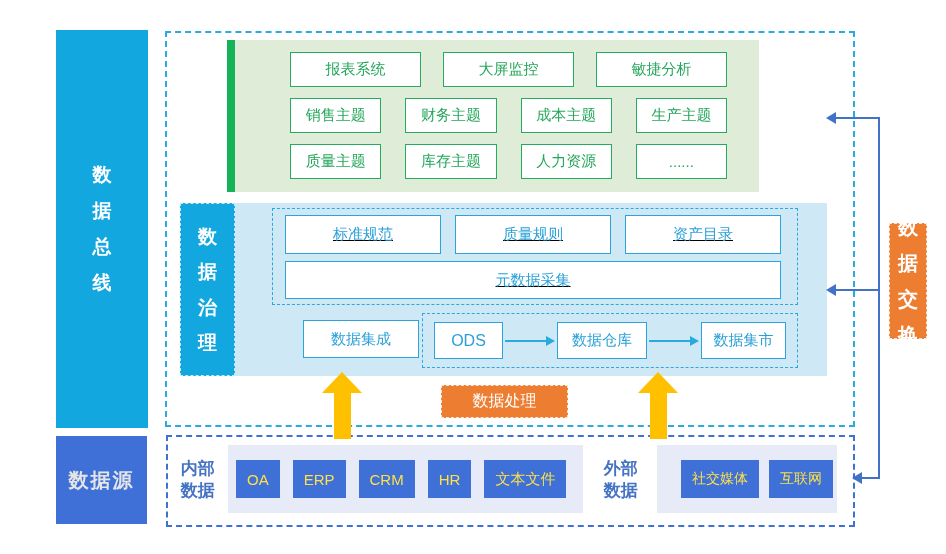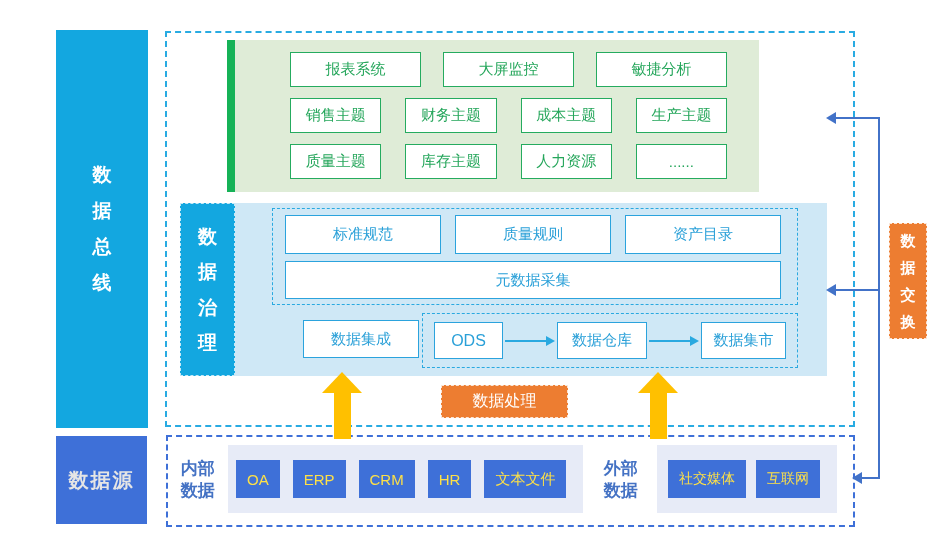--- a/index.html
+++ b/index.html
@@ -28,21 +28,21 @@
   .panel-analysis{position:absolute;left:235px;top:40px;width:524px;height:152px;background:#dfecd7;
                   box-sizing:border-box;padding:12px 32px 0 55px;}
   .arow{display:flex;gap:22px;margin-bottom:11px;height:35px;}
   .arow.r2{gap:24px;}
   .gbox{flex:1;background:#ffffff;border:1.5px solid #25ab5f;color:#25a65b;font-size:15px;
         display:flex;align-items:center;justify-content:center;box-sizing:border-box;}
 
   
   .panel-governance{position:absolute;left:235px;top:203px;width:592px;height:173px;background:#cfe8f6;}
   .dash-box1{position:absolute;left:37px;top:5px;width:526px;height:97px;
-             border:1.5px dashed #2aa9e0;box-sizing:border-box;padding:6px 16px 0 12px;}
+             border:1.5px dashed #2aa9e0;box-sizing:border-box;padding:6px 16px 0 12px;text-decoration:underline;}
   .grow{display:flex;justify-content:space-between;gap:14px;height:39px;margin-bottom:7px;}
   .bbox{background:#ffffff;border:1.5px solid #2ba3dd;color:#2aa0d8;font-size:15px;
         display:flex;align-items:center;justify-content:center;box-sizing:border-box;}
   .grow .bbox{flex:1;}
   .meta-box{height:38px;}
   .integration-box{position:absolute;left:52px;top:117px;width:116px;height:38px;margin-left:16px;}
   .dash-box2{position:absolute;left:187px;top:110px;width:376px;height:55px;
              border:1.5px dashed #2aa9e0;box-sizing:border-box;display:flex;align-items:center;
              padding:0 11px;}
   .pl-box{height:37px;box-sizing:border-box;}
@@ -74,36 +74,36 @@
   .h3{left:861px;top:477px;width:19px;}
   .head-left{position:absolute;width:0;height:0;border-right:10px solid #4272c8;
              border-top:6px solid transparent;border-bottom:6px solid transparent;z-index:3;}
   .ah1{left:826px;top:112px;}
   .ah2{left:826px;top:284px;}
   .ah3{left:852px;top:472px;}
 
   .exchange{position:absolute;left:889px;top:223px;width:38px;height:116px;background:#ed7d31;
             border:1px dashed rgba(255,255,255,.8);box-sizing:border-box;z-index:4;
             display:flex;align-items:center;justify-content:center;}
-  .exchange .vtext{font-size:15px;line-height:1.8;font-weight:bold;}
+  .exchange .vtext{font-size:20px;line-height:1.8;font-weight:bold;}
 
   
   .source-box{position:absolute;left:56px;top:436px;width:91px;height:88px;background:#3e70d8;
               display:flex;align-items:center;justify-content:center;color:#e5e5e5;
               font-size:20px;font-weight:bold;letter-spacing:2px;}
   .source-container{position:absolute;left:166px;top:435px;width:689px;height:92px;
                     border:2px dashed #3e70d8;box-sizing:border-box;}
   .grp-label{position:absolute;width:2.2em;word-break:break-all;color:#4472c4;
              font-size:17px;font-weight:bold;line-height:1.3;text-align:center;}
   .lbl-internal{left:179px;top:458px;}
   .lbl-external{left:602px;top:458px;}
   .strip{position:absolute;top:445px;height:68px;background:#e7ebf7;display:flex;align-items:center;
          gap:13px;box-sizing:border-box;}
   .strip1{left:228px;width:355px;padding:0 8px;}
-  .strip2{left:657px;width:180px;padding:0 11px;gap:10px;}
+  .strip2{left:657px;width:180px;padding:0 24px;gap:10px;}
   .src-item{background:#3e70d8;color:#fde047;height:38px;display:flex;align-items:center;justify-content:center;
             font-size:15px;padding:0 11px;white-space:nowrap;}
   .strip2 .src-item{font-size:14px;}
 </style>
 </head>
 <body>
 
 <div class="canvas">
 
   <div class="bus-bar">

